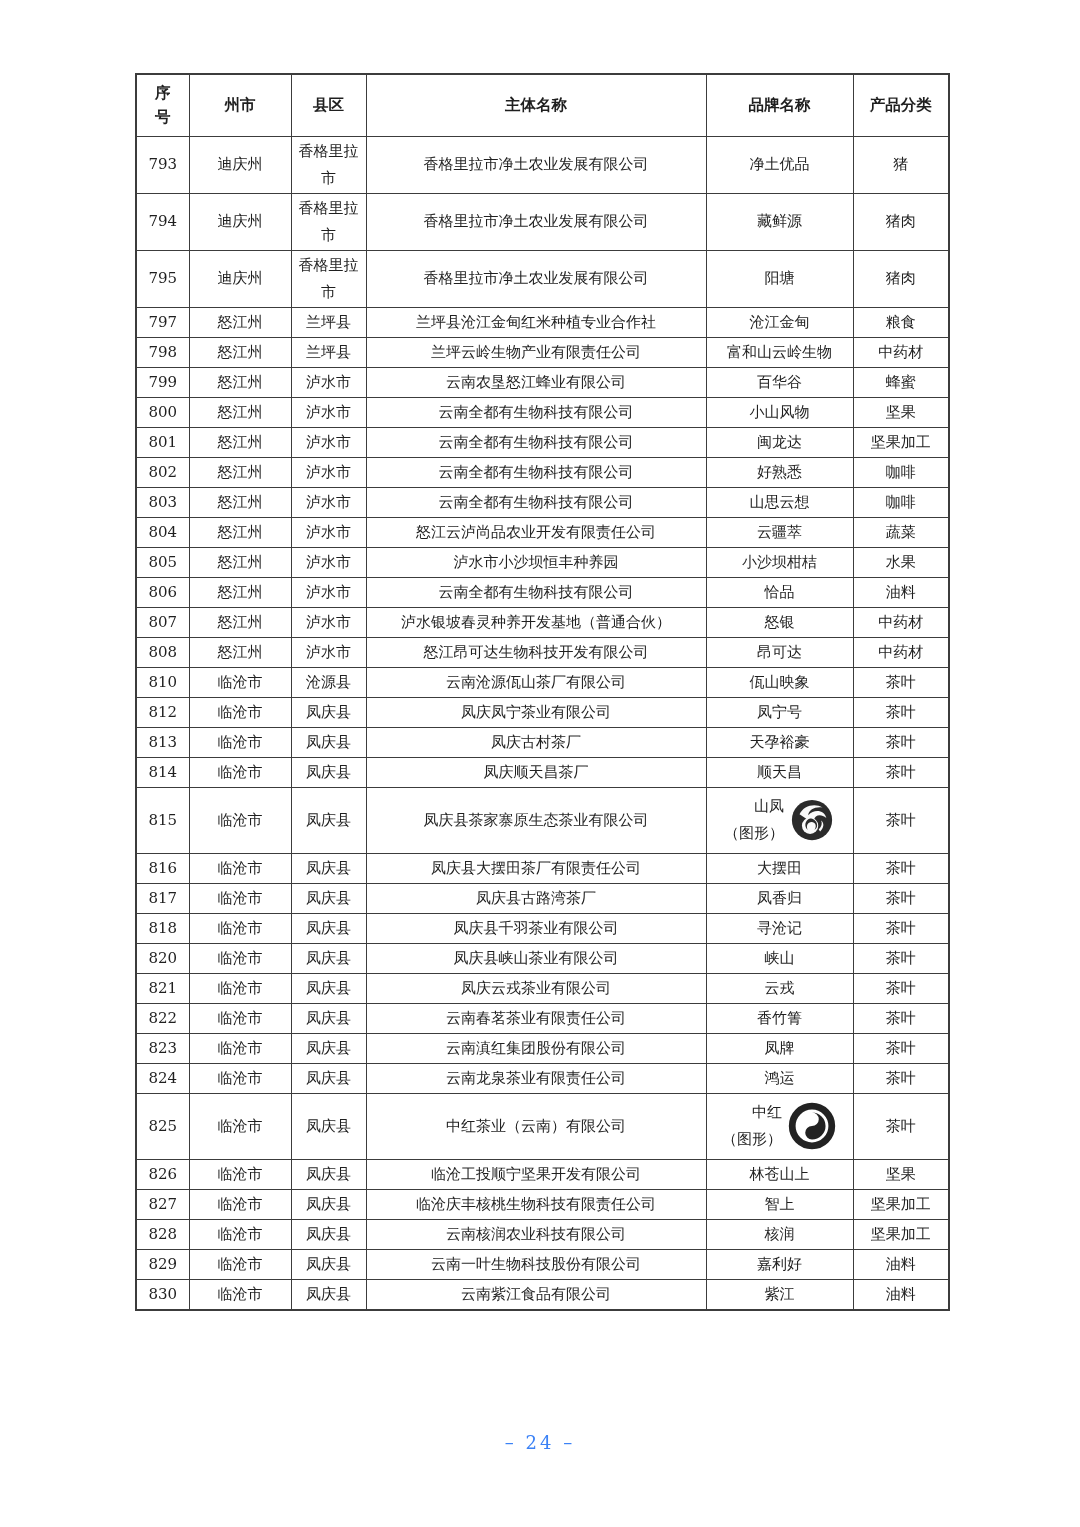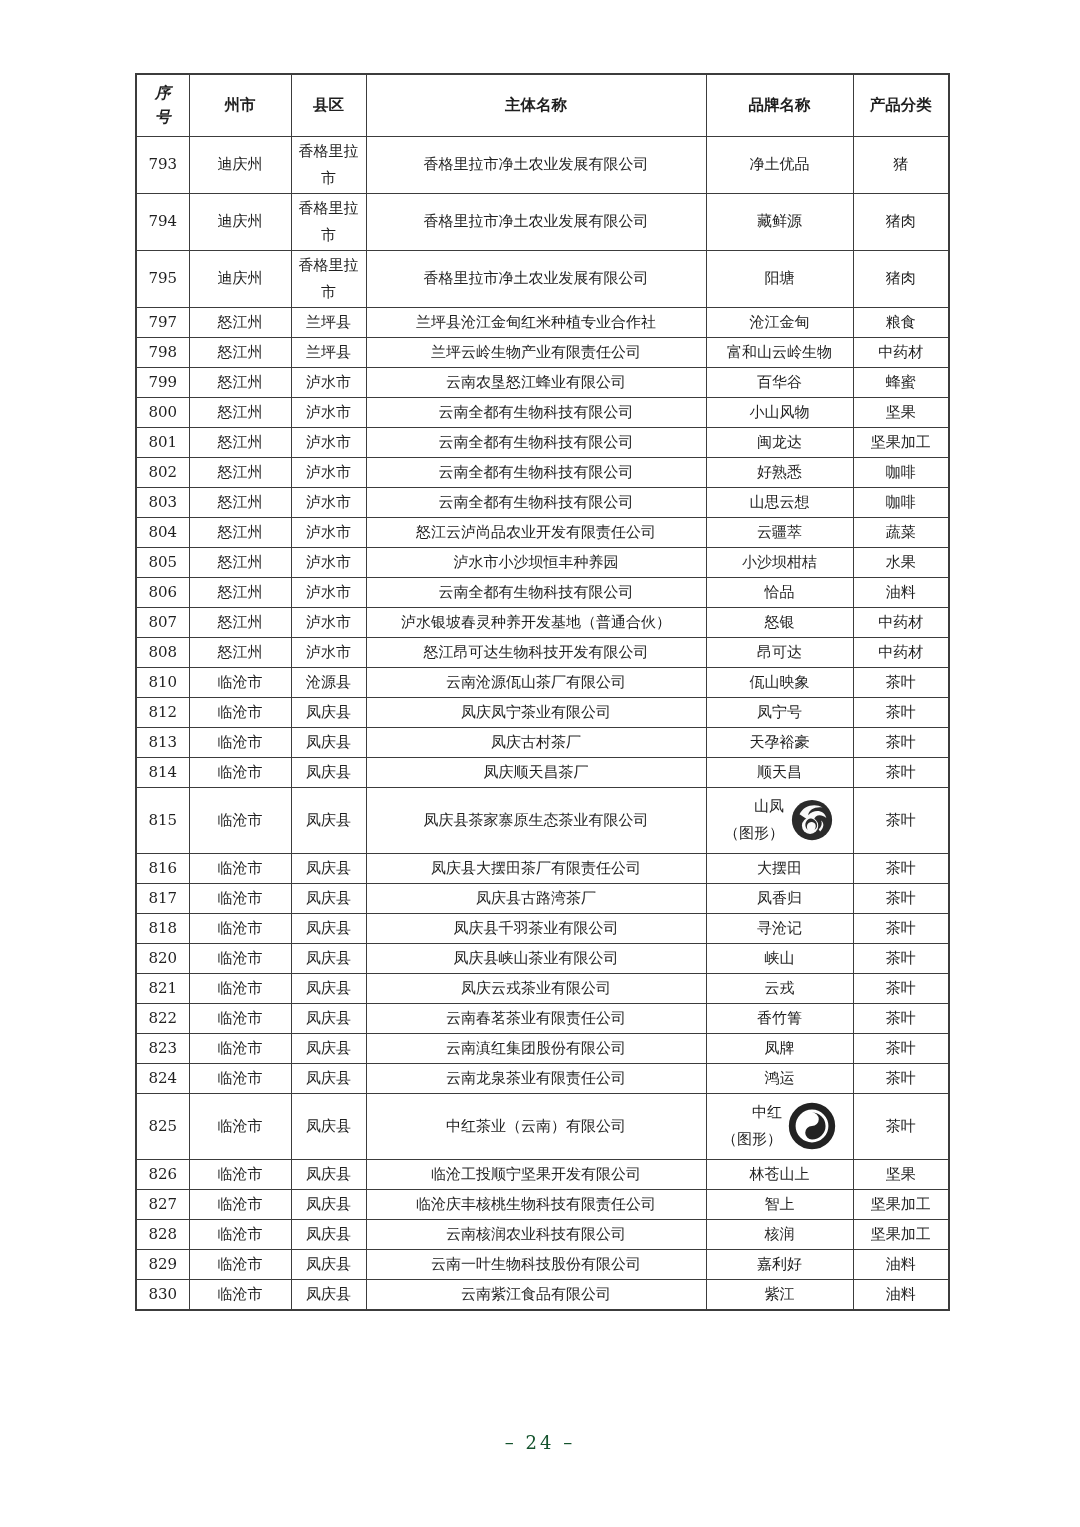--- a/index.html
+++ b/index.html
@@ -40,21 +40,20 @@
   .brand-table thead tr { height: 62px; }
   .brand-table thead th {
     font-weight: bold;
     font-size: 15.5px;
     line-height: 1.55;
   }
   .serial-stack {
     display: inline-block;
     width: 1.1em;
     word-break: break-all;
-    font-style: italic;
   }
   .brand-table tbody tr { height: 29px; }
   .brand-table tbody tr.tall-row { height: 56px; }
   .brand-table tbody tr.logo-row { height: 66px; }
   .county-cell { padding: 0 10px; }
   .entity-cell { padding: 0 4px; }
   .brand-flex {
     display: flex;
     align-items: center;
     justify-content: center;
@@ -63,21 +62,21 @@
   .brand-lines { text-align: right; line-height: 1.8; }
   .seal-logo { flex: none; display: block; }
   .page-footer {
     position: absolute;
     left: 0;
     top: 1432px;
     width: 100%;
     text-align: center;
     font-size: 18px;
     letter-spacing: 3px;
-    color: #14532d;
+    color: #3b82f6;
   }
 </style>
 </head>
 <body>
 
 <div class="page">
 
   <div class="table-wrap">
     <table class="brand-table">
       <colgroup>

